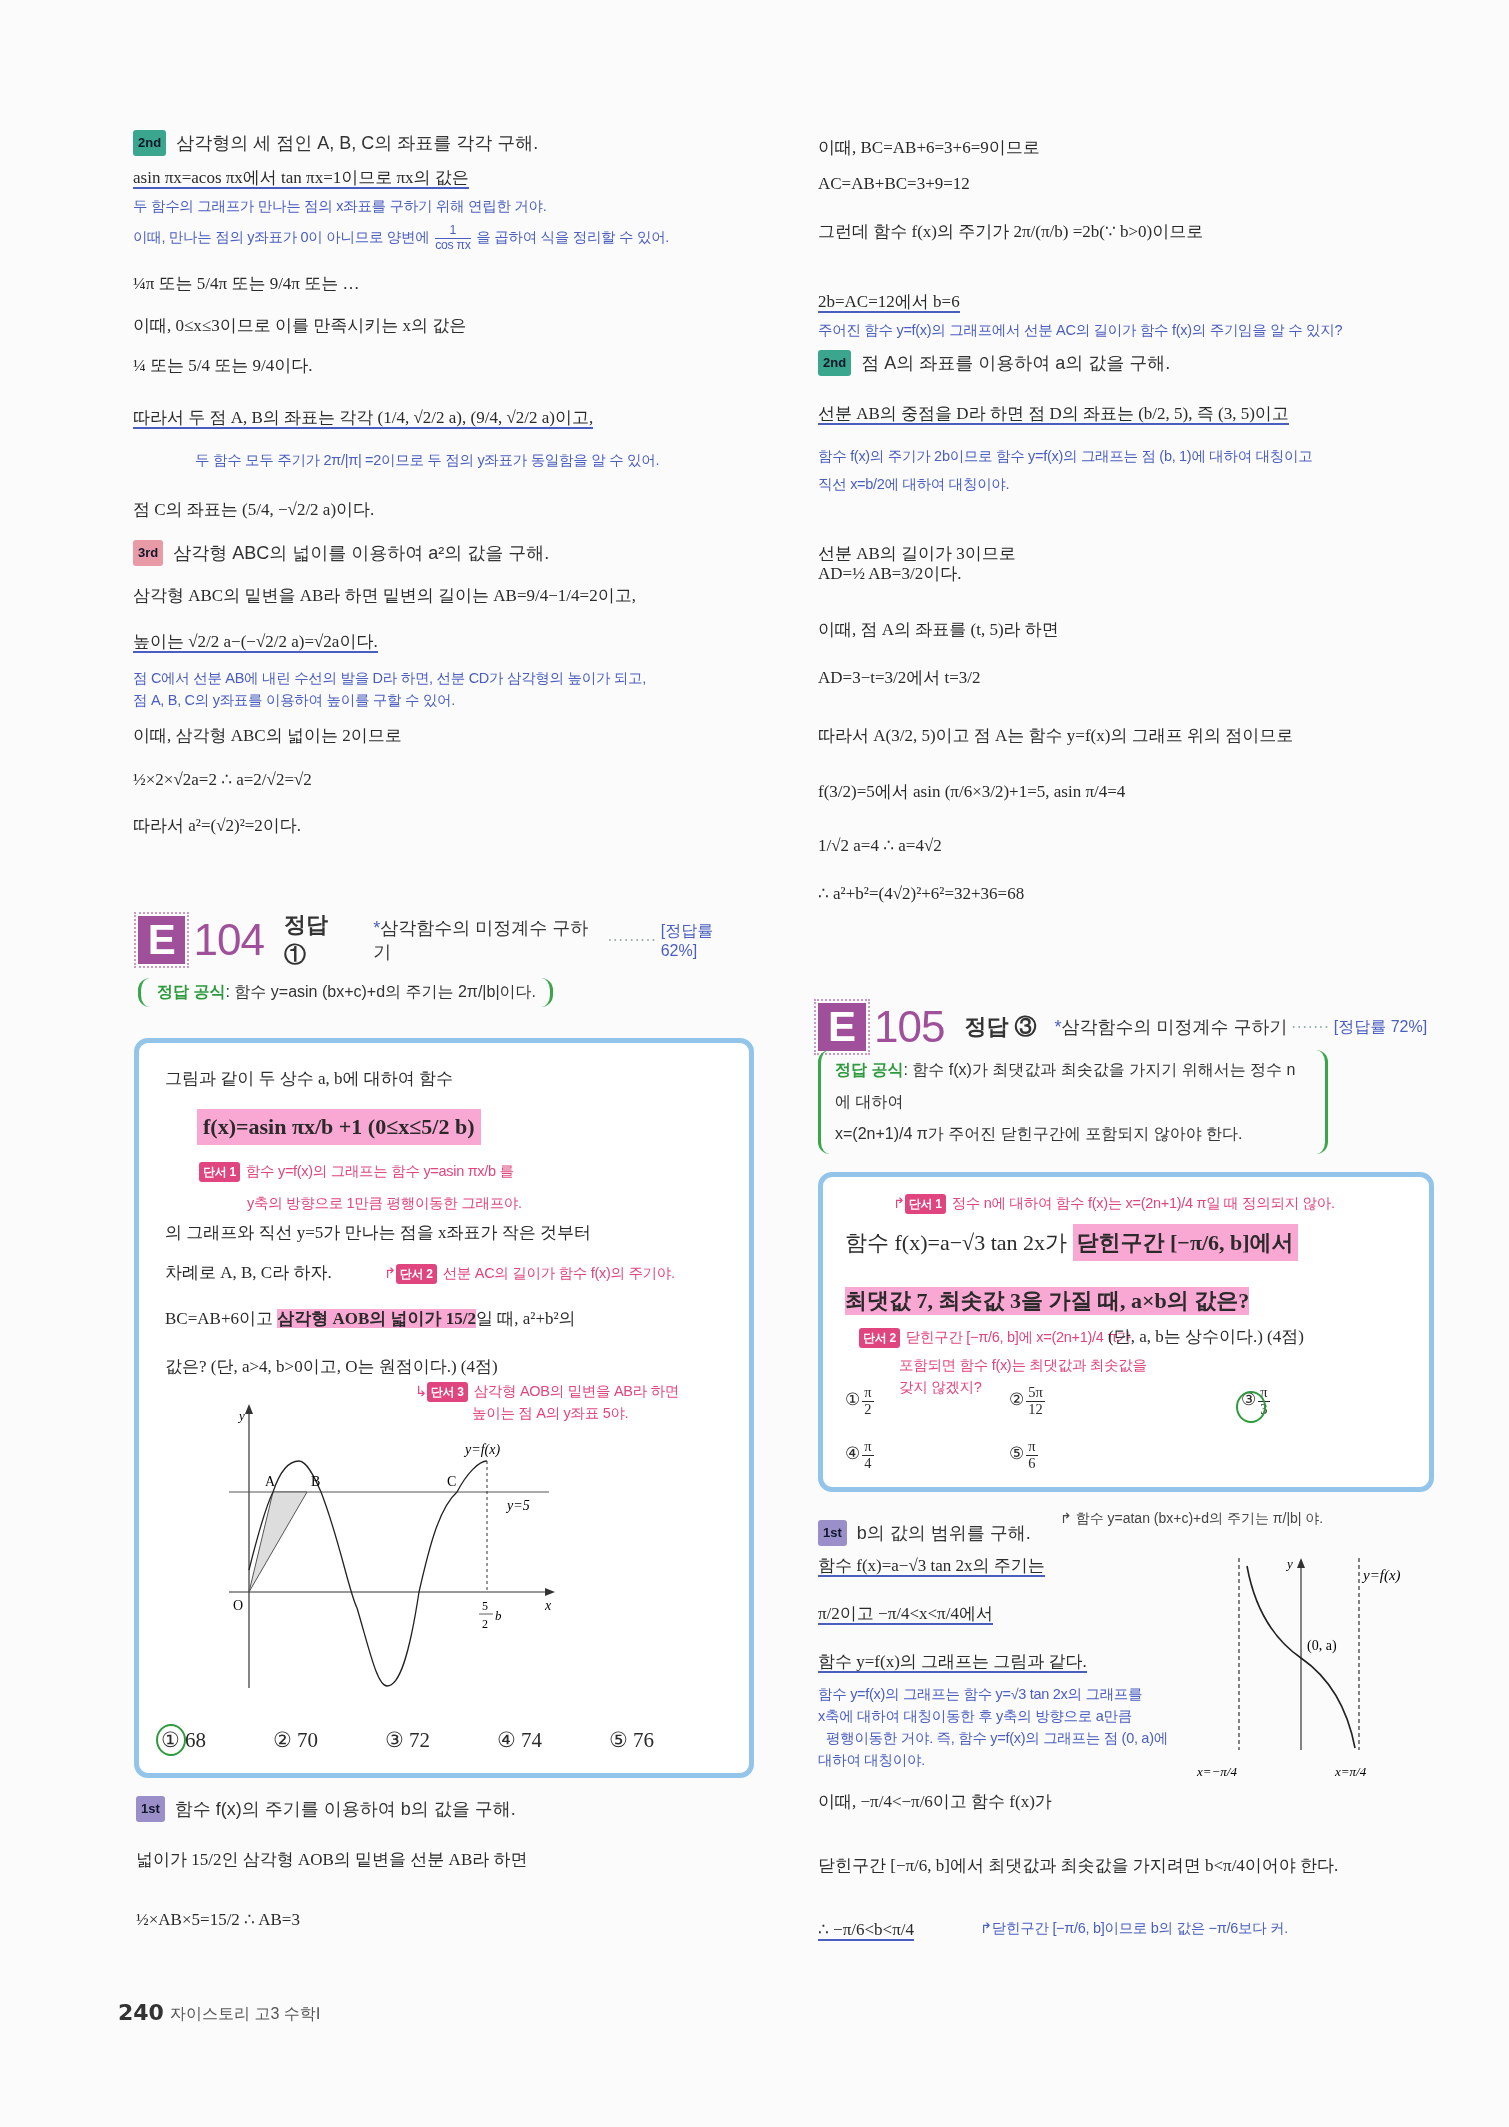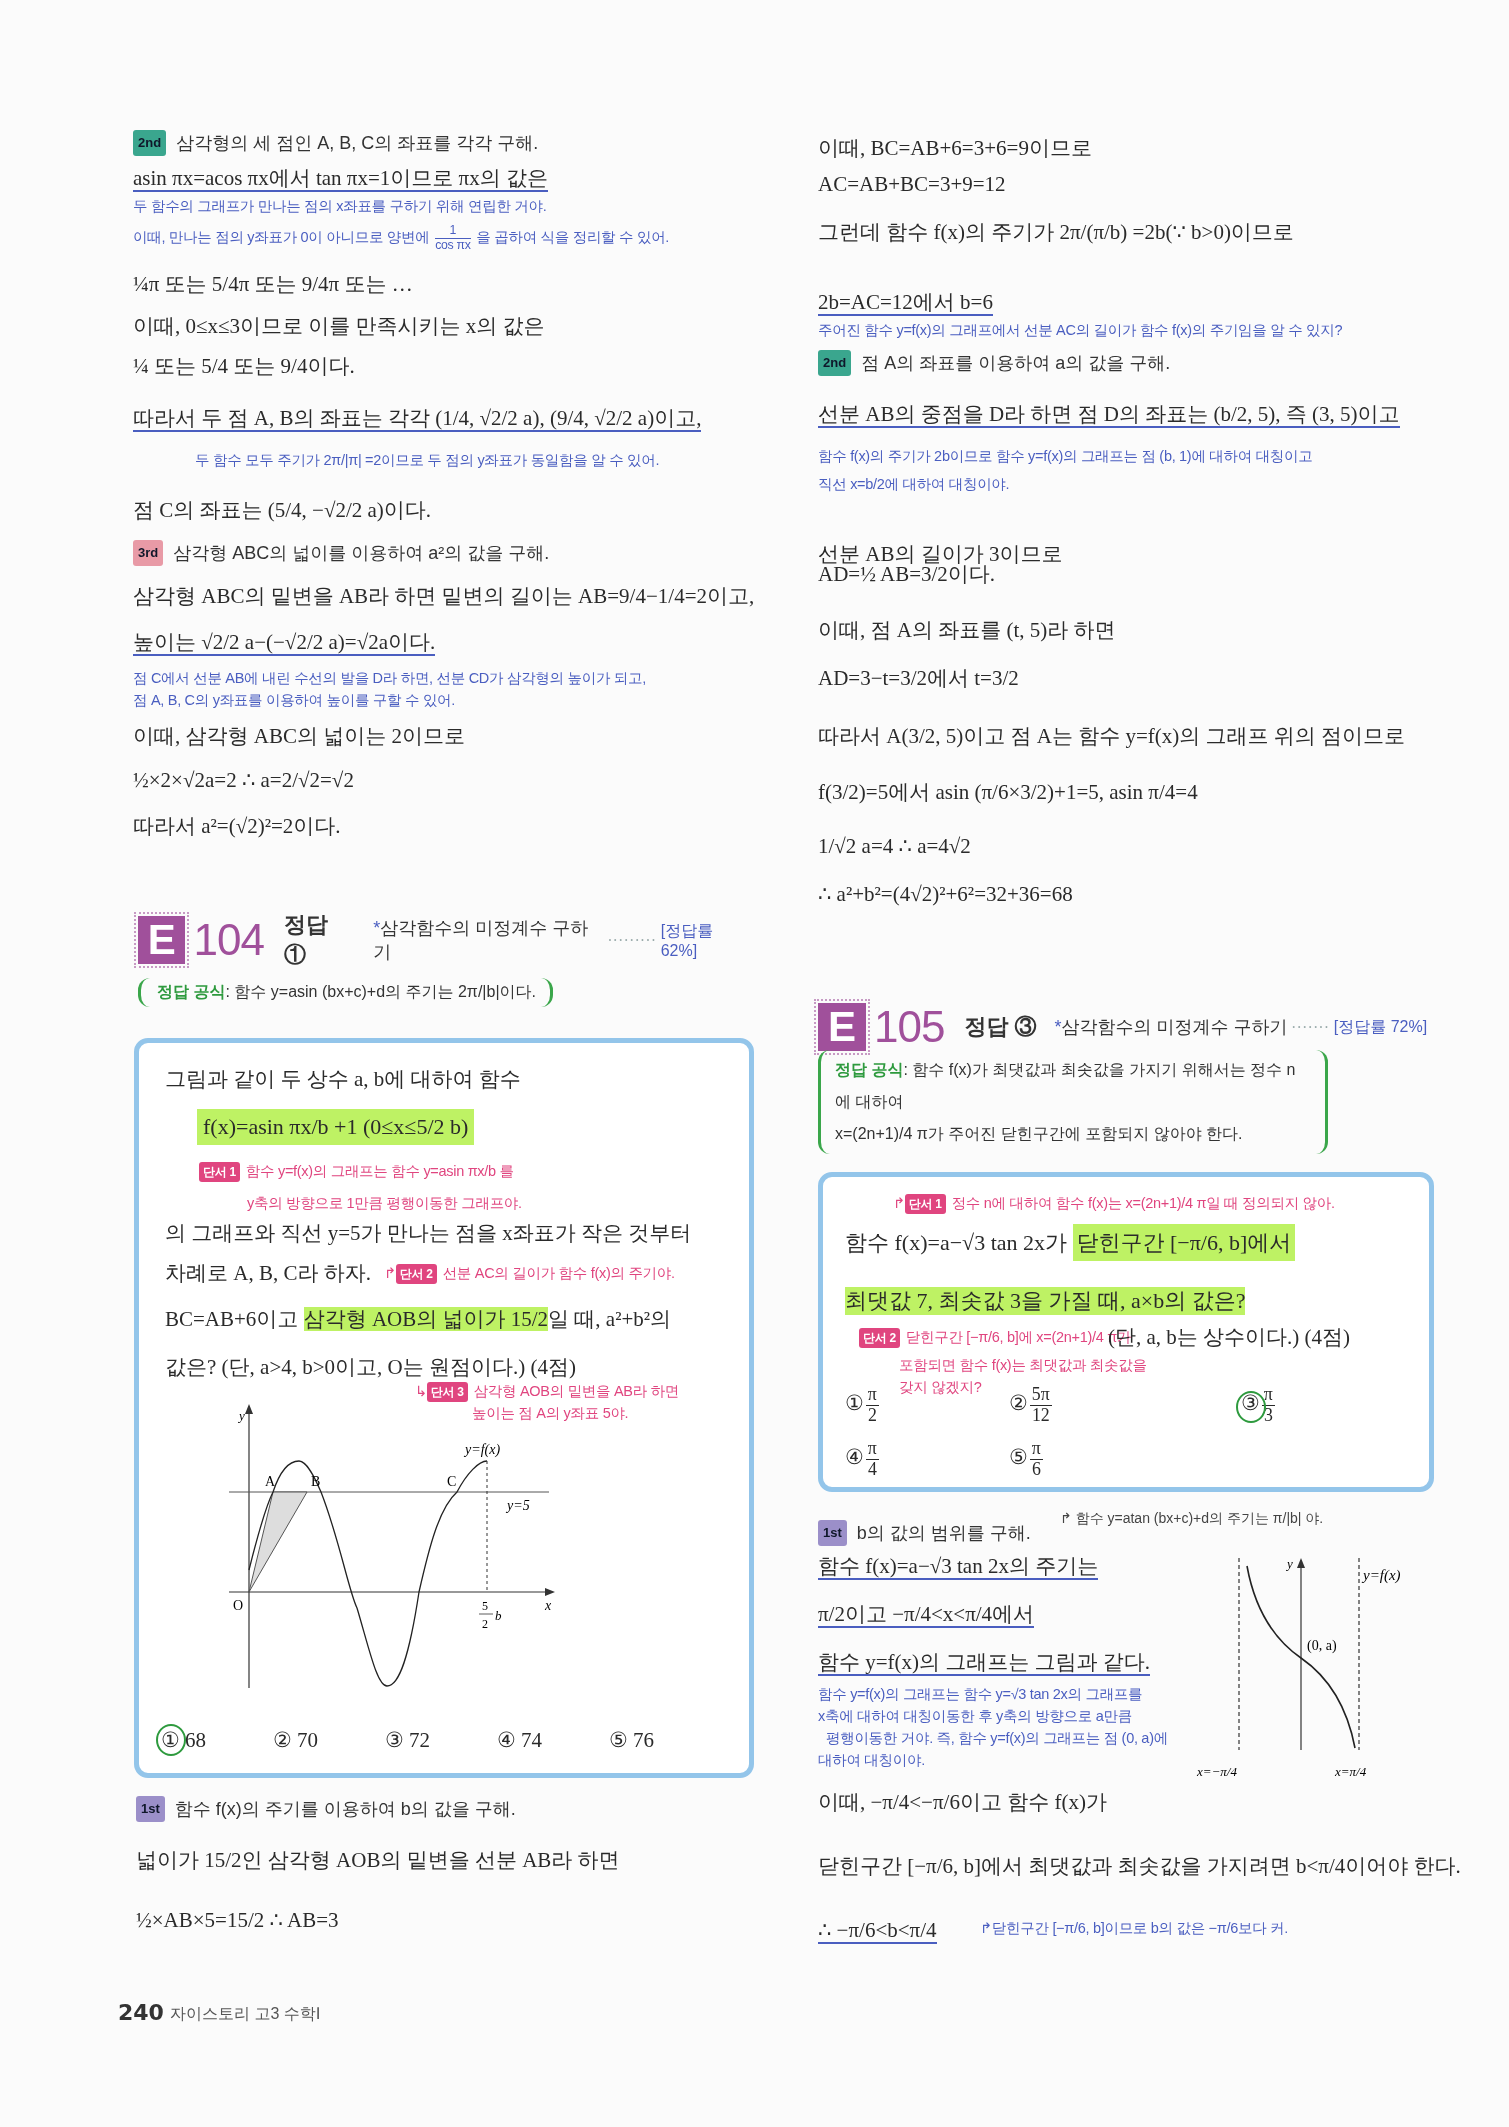--- a/index.html
+++ b/index.html
@@ -2,31 +2,31 @@
 <html><head>
 <meta charset="utf-8">
 <style>
   * { box-sizing: border-box; margin: 0; padding: 0; }
   html, body { width: 1509px; height: 2127px; background: #fbfbfb; }
   body { position: relative; font-family: "DejaVu Serif", "Liberation Serif", serif; color: #2a2a2a; overflow: hidden; }
   .col { position: absolute; top: 0; }
   .col-left { left: 133px; width: 620px; }
   .col-right { left: 818px; width: 620px; }
   .abs { position: absolute; white-space: nowrap; }
-  .t { font-size: 21px; line-height: 28px; font-family: "Liberation Serif", "DejaVu Serif", serif; }
+  .t { font-size: 17px; line-height: 28px; font-family: "Liberation Serif", "DejaVu Serif", serif; }
   .note { font-size: 14.5px; line-height: 20px; color: #4a5ec0; font-family: "Liberation Sans", "DejaVu Sans", sans-serif; letter-spacing: -0.3px; }
   .pink { font-size: 14.5px; line-height: 20px; color: #e0457f; font-family: "Liberation Sans", "DejaVu Sans", sans-serif; letter-spacing: -0.3px; }
   .step { font-size: 18px; line-height: 24px; font-family: "Liberation Sans", "DejaVu Sans", sans-serif; color:#333; }
   .badge { display: inline-block; font-family: "Liberation Sans", sans-serif; font-weight: bold; font-size: 13px; color: #0f172a; padding: 1px 5px; border-radius: 3px; margin-right: 10px; vertical-align: 2px; }
   .b-2nd { background: #3aa68e; }
   .b-3rd { background: #e89aa6; }
   .b-1st { background: #9b8fc9; }
   .hint { display: inline-block; font-family: "Liberation Sans", sans-serif; font-weight: bold; font-size: 12px; color: #fff; background: #e0457f; padding: 0 4px; border-radius: 3px; margin-right: 6px; }
   .uline { border-bottom: 2px solid #4a5ec0; }
-  .hl { background: #bef264; }
+  .hl { background: #f9a8d4; font-weight: bold; }
   .frac { display: inline-block; vertical-align: middle; text-align: center; font-size: 0.85em; line-height: 1.1; margin: 0 2px; }
   .frac > span { display: block; }
   .frac > span:first-child { border-bottom: 1px solid currentColor; padding: 0 2px; }
   .head { position: absolute; display: flex; align-items: center; }
   .ebox { width: 48px; height: 48px; background: #a0509b; color: #fff; font-family: "Liberation Sans", sans-serif; font-weight: bold; font-size: 42px; line-height: 48px; text-align: center; outline: 2px dotted #c79ac4; outline-offset: 2px; }
   .enum { font-family: "Liberation Sans", sans-serif; font-size: 44px; color: #a0509b; margin-left: 8px; letter-spacing: -1px; }
   .ans { font-family: "Liberation Sans", sans-serif; font-weight: bold; font-size: 22px; margin-left: 20px; color: #333; }
   .topic { font-family: "Liberation Sans", sans-serif; font-size: 18px; margin-left: 18px; color: #333; }
   .topic .star { color: #4a5ec0; }
   .dots { color: #9aa; font-size: 14px; margin: 0 4px; letter-spacing: 1px; }

